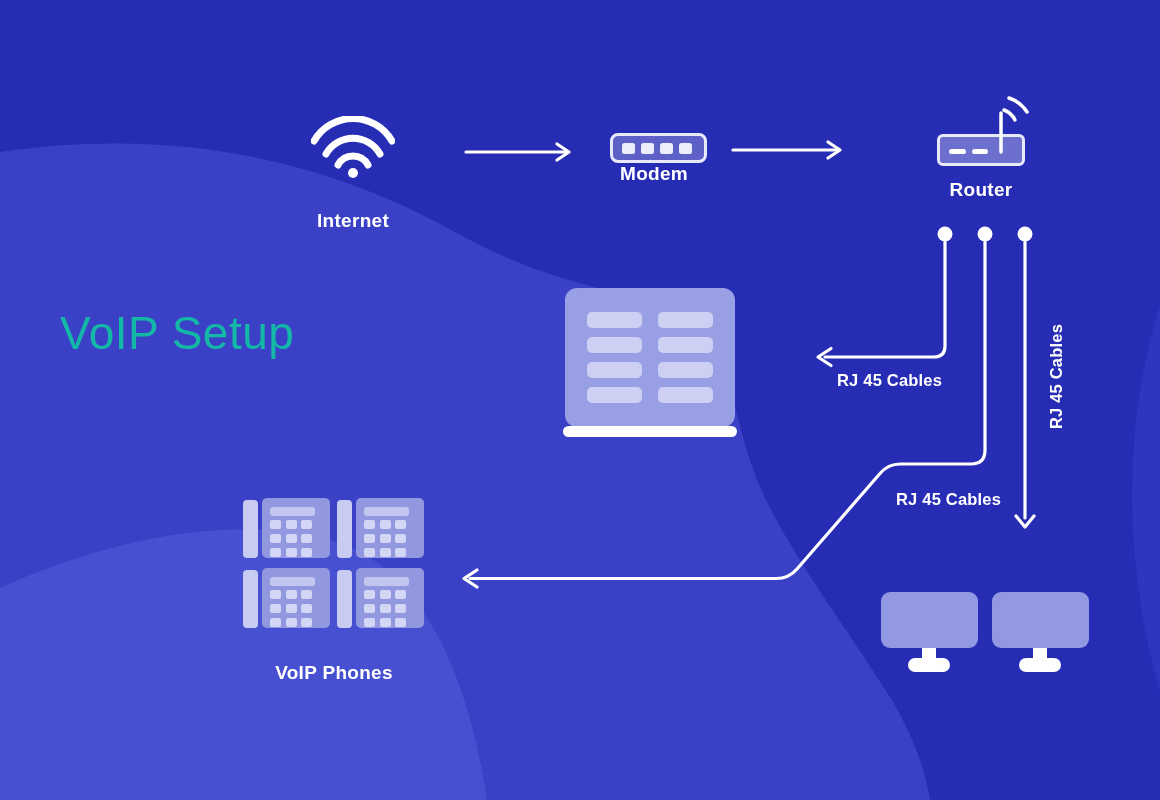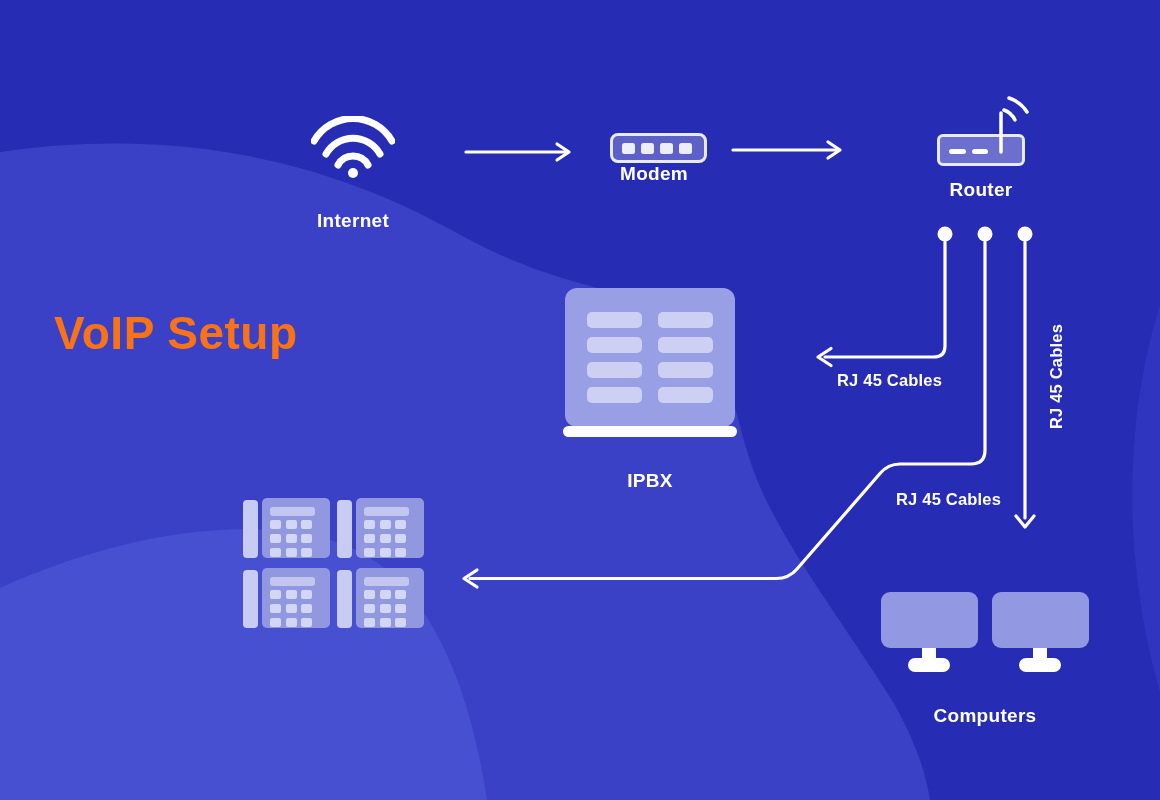--- a/index.html
+++ b/index.html
@@ -4,22 +4,22 @@
 <style>
   html,body{margin:0;padding:0;}
   body{
     width:1160px;height:800px;overflow:hidden;position:relative;
     background:#272cb5;
     font-family:"Liberation Sans","DejaVu Sans",sans-serif;
     -webkit-font-smoothing:antialiased;
   }
   .layer{position:absolute;left:0;top:0;width:1160px;height:800px;}
   .page-title{
-    position:absolute;left:54px;top:306px;
-    font-size:46px;font-weight:700;color:#f97316;letter-spacing:.5px;margin:0;
+    position:absolute;left:60px;top:306px;
+    font-size:46px;font-weight:400;color:#14b8a6;letter-spacing:.5px;margin:0;
   }
   .node{position:absolute;text-align:center;}
   .node-label{
     margin-top:32px;font-size:19px;font-weight:700;color:#ffffff;letter-spacing:.3px;
     white-space:nowrap;
   }
   
   .modem-box{
     width:82px;height:24px;margin:0 auto;
     border:3px solid #e7eafc;border-radius:8px;
@@ -106,21 +106,20 @@
       <i style="left:93px;top:24px;"></i>
       <i style="left:22px;top:49px;"></i>
       <i style="left:93px;top:49px;"></i>
       <i style="left:22px;top:74px;"></i>
       <i style="left:93px;top:74px;"></i>
       <i style="left:22px;top:99px;"></i>
       <i style="left:93px;top:99px;"></i>
     </div>
     <div class="ipbx-bar"></div>
   </div>
-  <div class="node-label">IPBX</div>
 </div>
 
 <div class="node" style="left:243px;top:498px;width:182px;">
   <svg width="182" height="132" viewBox="0 0 182 132">
     <defs>
       <g id="phone">
         <rect x="0" y="2" width="15" height="58" rx="4" fill="#c8ccf3"></rect>
         <rect x="19" y="0" width="68" height="60" rx="5" fill="#9298e0"></rect>
         <rect x="27" y="9" width="45" height="9" rx="3" fill="#c3c7ef"></rect>
         <rect x="27" y="22" width="11" height="9" rx="2" fill="#d3d6f5"></rect>
@@ -132,35 +131,35 @@
         <rect x="27" y="50" width="11" height="9" rx="2" fill="#d3d6f5"></rect>
         <rect x="43" y="50" width="11" height="9" rx="2" fill="#d3d6f5"></rect>
         <rect x="58" y="50" width="11" height="9" rx="2" fill="#d3d6f5"></rect>
       </g>
     </defs>
     <use href="#phone" x="0" y="0"></use>
     <use href="#phone" x="94" y="0"></use>
     <use href="#phone" x="0" y="70"></use>
     <use href="#phone" x="94" y="70"></use>
   </svg>
+  <div class="node-label">VoIP Phones</div>
 </div>
 
 <div class="node" style="left:880px;top:592px;width:210px;">
   <svg width="210" height="81" viewBox="0 0 210 81">
     <defs>
       <g id="monitor">
         <rect x="42" y="52" width="14" height="18" fill="#ffffff"></rect>
         <rect x="1" y="0" width="97" height="56" rx="9" fill="#9298e2"></rect>
         <rect x="28" y="66" width="42" height="14" rx="7" fill="#ffffff"></rect>
       </g>
     </defs>
     <use href="#monitor" x="0" y="0"></use>
     <use href="#monitor" x="111" y="0"></use>
   </svg>
-  <div class="node-label">Computers</div>
 </div>
 
 <div class="cable-label" style="left:837px;top:371px;">RJ 45 Cables</div>
 <div class="cable-label" style="left:896px;top:490px;">RJ 45 Cables</div>
 <div class="cable-label vertical">RJ 45 Cables</div>
 
 <svg class="layer" viewBox="0 0 1160 800" style="pointer-events:none;">
   <g stroke="#ffffff" stroke-width="3.2" stroke-linecap="round" stroke-linejoin="round" fill="none">
 
     <g>

